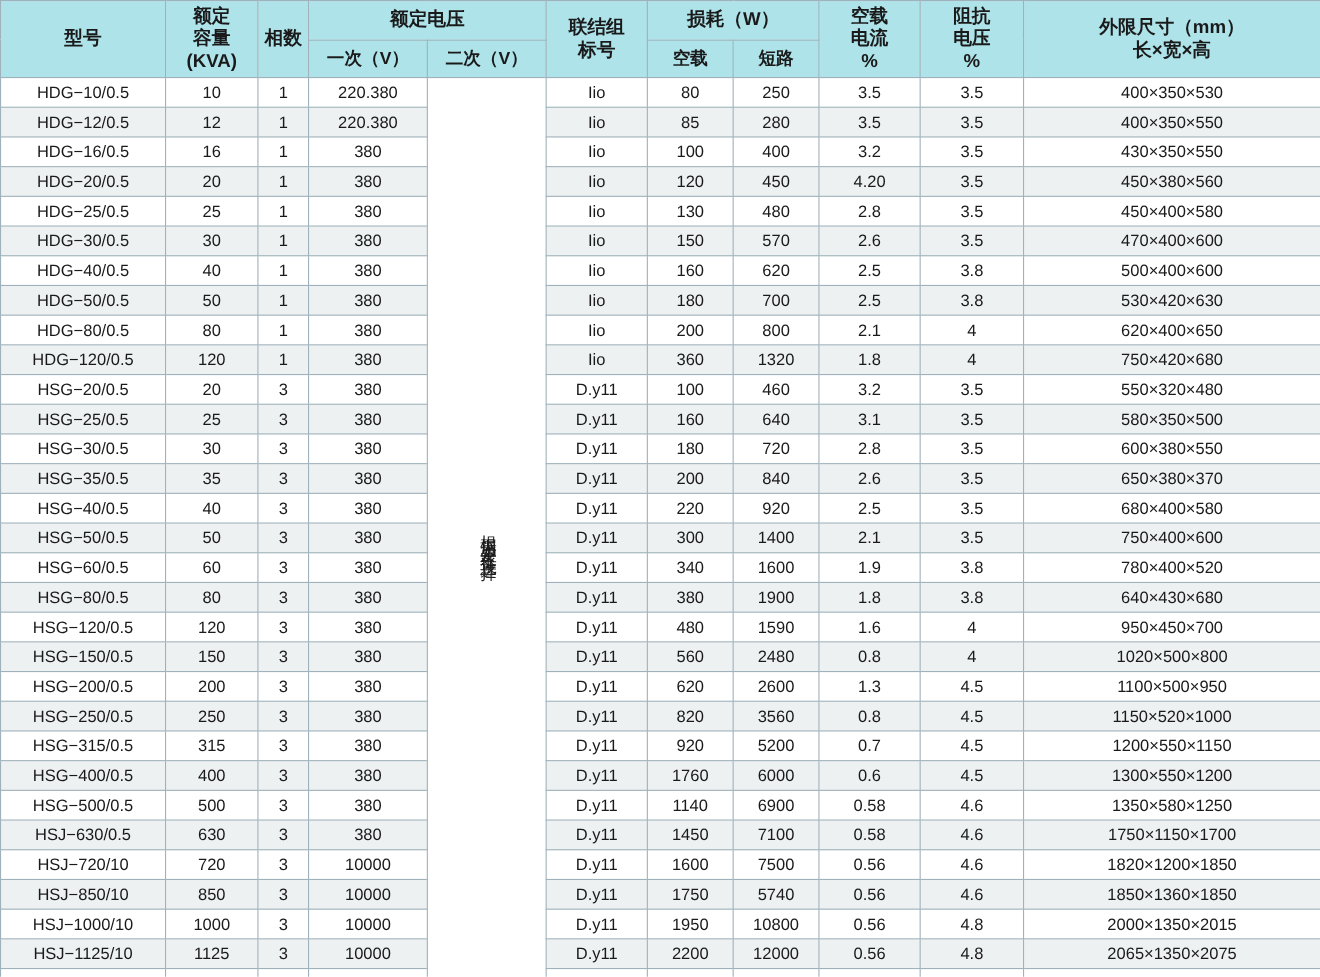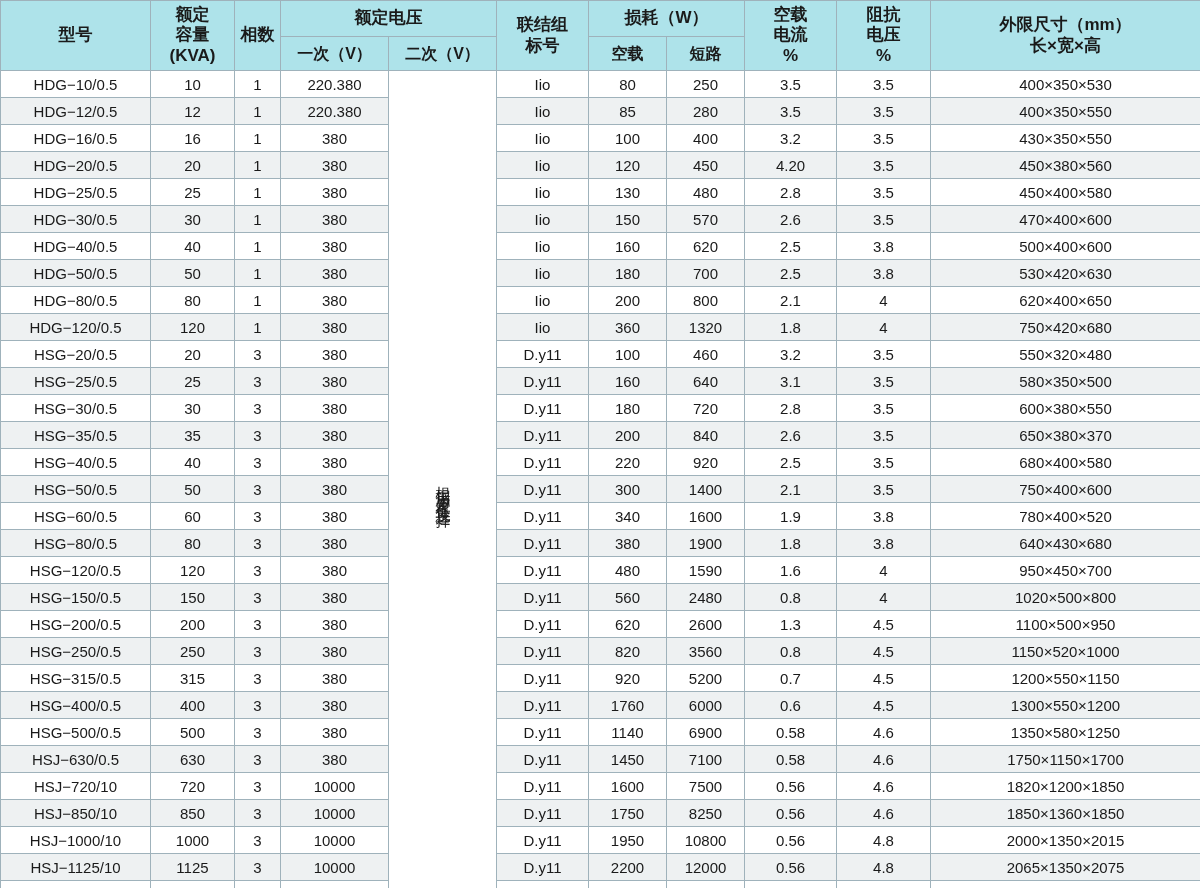--- a/index.html
+++ b/index.html
@@ -444,21 +444,21 @@
         <td class="nowrap">4.6</td>
         <td class="nowrap">1820×1200×1850</td>
       </tr>
       <tr class="alt">
         <td class="nowrap">HSJ−850/10</td>
         <td class="nowrap">850</td>
         <td class="nowrap">3</td>
         <td class="nowrap">10000</td>
         <td class="nowrap">D.y11</td>
         <td class="nowrap">1750</td>
-        <td class="nowrap">8250</td>
+        <td class="nowrap">5740</td>
         <td class="nowrap">0.56</td>
         <td class="nowrap">4.6</td>
         <td class="nowrap">1850×1360×1850</td>
       </tr>
       <tr>
         <td class="nowrap">HSJ−1000/10</td>
         <td class="nowrap">1000</td>
         <td class="nowrap">3</td>
         <td class="nowrap">10000</td>
         <td class="nowrap">D.y11</td>

